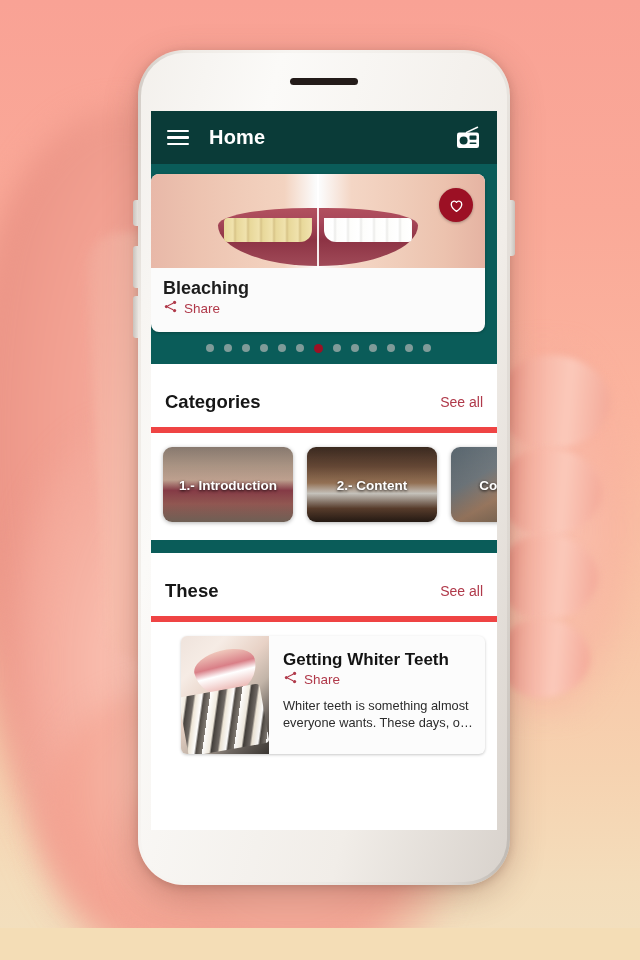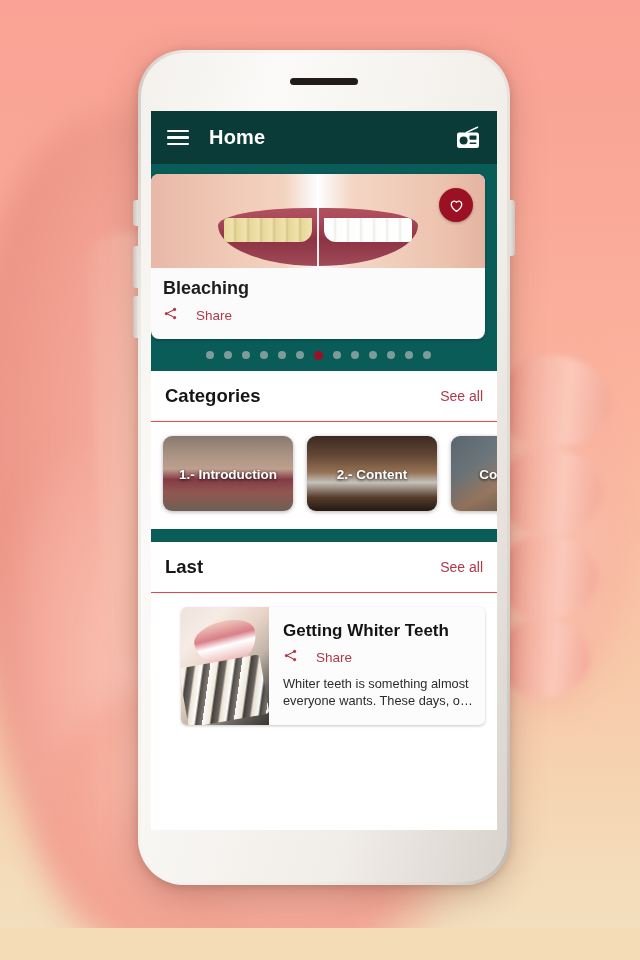--- a/index.html
+++ b/index.html
@@ -194,40 +194,41 @@
     position: absolute; right: 12px; top: 14px;
     width: 34px; height: 34px; border-radius: 50%;
     background: #9c1024;
     display: flex; align-items: center; justify-content: center;
     cursor: pointer;
     box-shadow: 0 1px 3px rgba(0,0,0,.3);
   }
   .hero-body { padding: 10px 12px 14px 12px; }
   .hero-title { font-size: 18px; font-weight: bold; color: #1d1d1d; }
   .share-row {
-    display: flex; align-items: center; gap: 18px;
-    margin-top: 7px; cursor: pointer;
+    display: flex; align-items: center; gap: 6px;
+    margin-top: 0; cursor: pointer;
   }
   .share-label { color: #b0394a; font-size: 13.5px; }
   .hero-excerpt {
     margin-top: 8px; font-size: 12.8px; line-height: 1.35; color: #2c2c2c;
   }
   .dots {
     display: flex; align-items: center; justify-content: center;
     gap: 10px; height: 32px;
   }
   .dot { width: 8px; height: 8px; border-radius: 50%; background: #7f9b99; cursor: pointer; }
   .dot.active { background: #9c1024; width: 9px; height: 9px; }
 
   
   .section-head {
     display: flex; align-items: center; justify-content: space-between;
     padding: 14px 14px;
     background: #fff;
-    border-bottom: 1px solid #ef4444;
+    border-bottom: 6px solid #ef4444;
+    margin-top: 13px;
   }
   .section-title { font-size: 18.5px; font-weight: bold; color: #161616; }
   .see-all { font-size: 14px; color: #b0394a; cursor: pointer; }
 
   
   .cats {
     display: flex; gap: 14px;
     padding: 14px 12px 18px 12px;
     background: #fff;
     overflow: hidden;
@@ -407,21 +408,21 @@
               <div class="cat-label">2.- Content</div>
             </div>
             <div class="cat-tile cat-2">
               <div class="cat-label">Conclusion</div>
             </div>
           </div>
 
         <div class="teal-bar"></div>
 
         <div class="section-head">
-          <span class="section-title">Last</span>
+          <span class="section-title">These</span>
           <span class="see-all">See all</span>
         </div>
 
         <div class="last-list">
           <div class="article-card">
             <div class="article-thumb">
               <div class="thumb-smile"></div>
               <div class="shade-guide"></div>
             </div>
             <div class="article-body">

